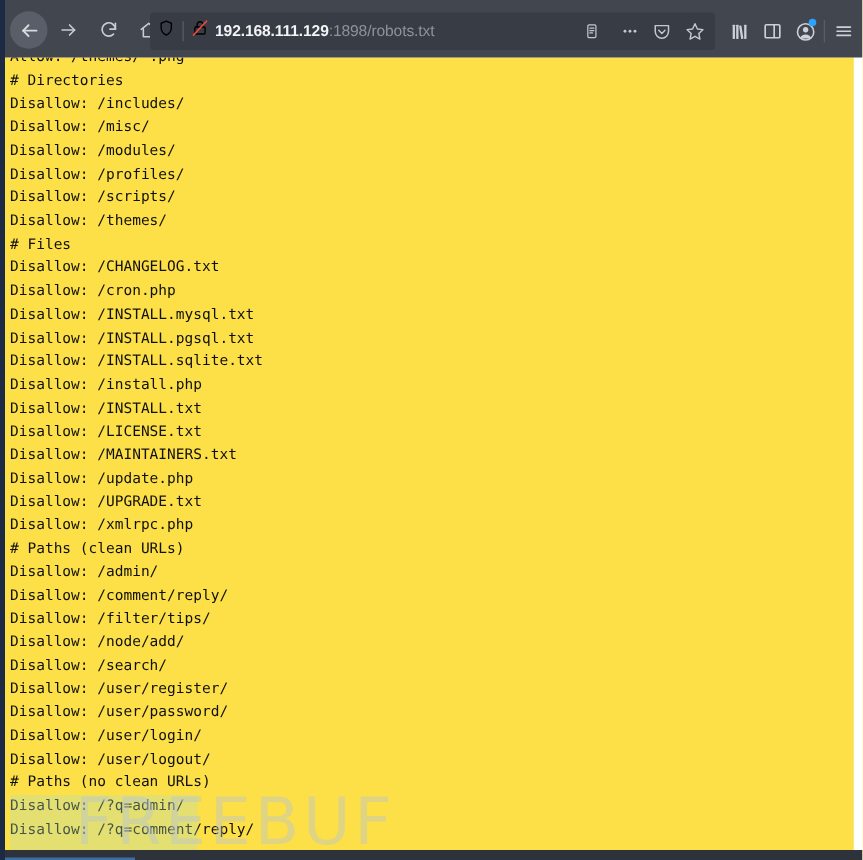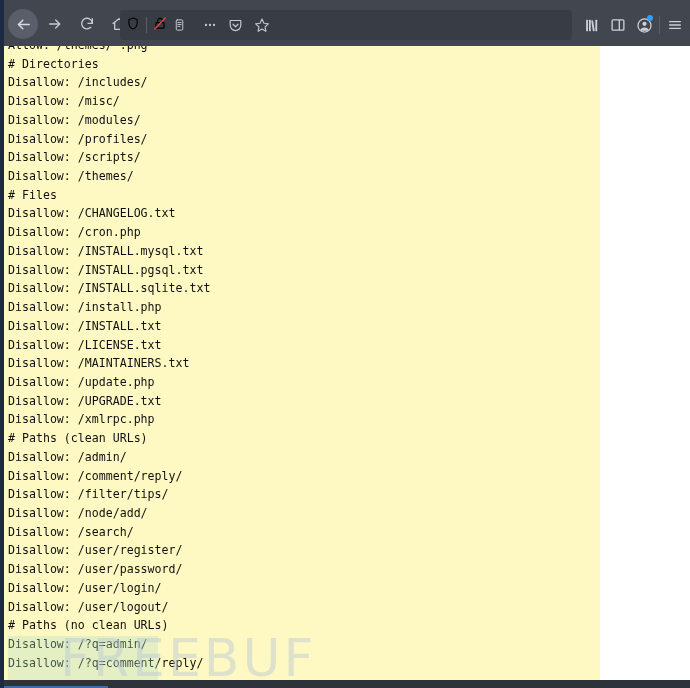--- a/index.html
+++ b/index.html
@@ -169,23 +169,23 @@
     height: 18px;
     background: #585d66;
     margin: 0 2px;
   }
 
   
   .page {
     position: absolute;
     left: 4px;
     top: 46px;
-    width: 596px;
+    width: 679px;
     height: 634px;
-    background: #fef9c3;
+    background: #fde047;
     overflow: hidden;
     z-index: 10;
   }
   .plaintext {
     position: absolute;
     left: 4px;
     top: -10px;
     font-family: "DejaVu Sans Mono", "Liberation Mono", monospace;
     font-size: 11.6px;
     line-height: 18.72px;
@@ -301,20 +301,23 @@
             </svg>
           </span>
           <span class="ident-sep"></span>
           <span>
             <svg width="14" height="15" viewBox="0 0 24 24" fill="none" stroke="currentColor" stroke-width="1.9" stroke-linecap="round">
               <rect x="5" y="10.5" width="14" height="9.5" rx="1.3"></rect>
               <path d="M8 10.5V7.2a4 4 0 0 1 8 0v3.3"></path>
               <line x1="3" y1="21.5" x2="21" y2="2.5" stroke="#e8453c" stroke-width="2.3"></line>
             </svg>
           </span>
+        </div>
+        <div class="url-text">
+          <span class="host">192.168.111.129</span><span class="path">:1898/robots.txt</span>
         </div>
         <div class="url-right">
           <span class="url-icon">
             <svg width="13" height="16" viewBox="0 0 24 24" fill="none" stroke="currentColor" stroke-width="1.8" stroke-linecap="round">
               <rect x="6" y="2.5" width="12" height="19" rx="2"></rect>
               <line x1="9" y1="7.5" x2="15" y2="7.5"></line>
               <line x1="9" y1="11" x2="15" y2="11"></line>
               <line x1="9" y1="14.5" x2="13" y2="14.5"></line>
             </svg>
           </span>

